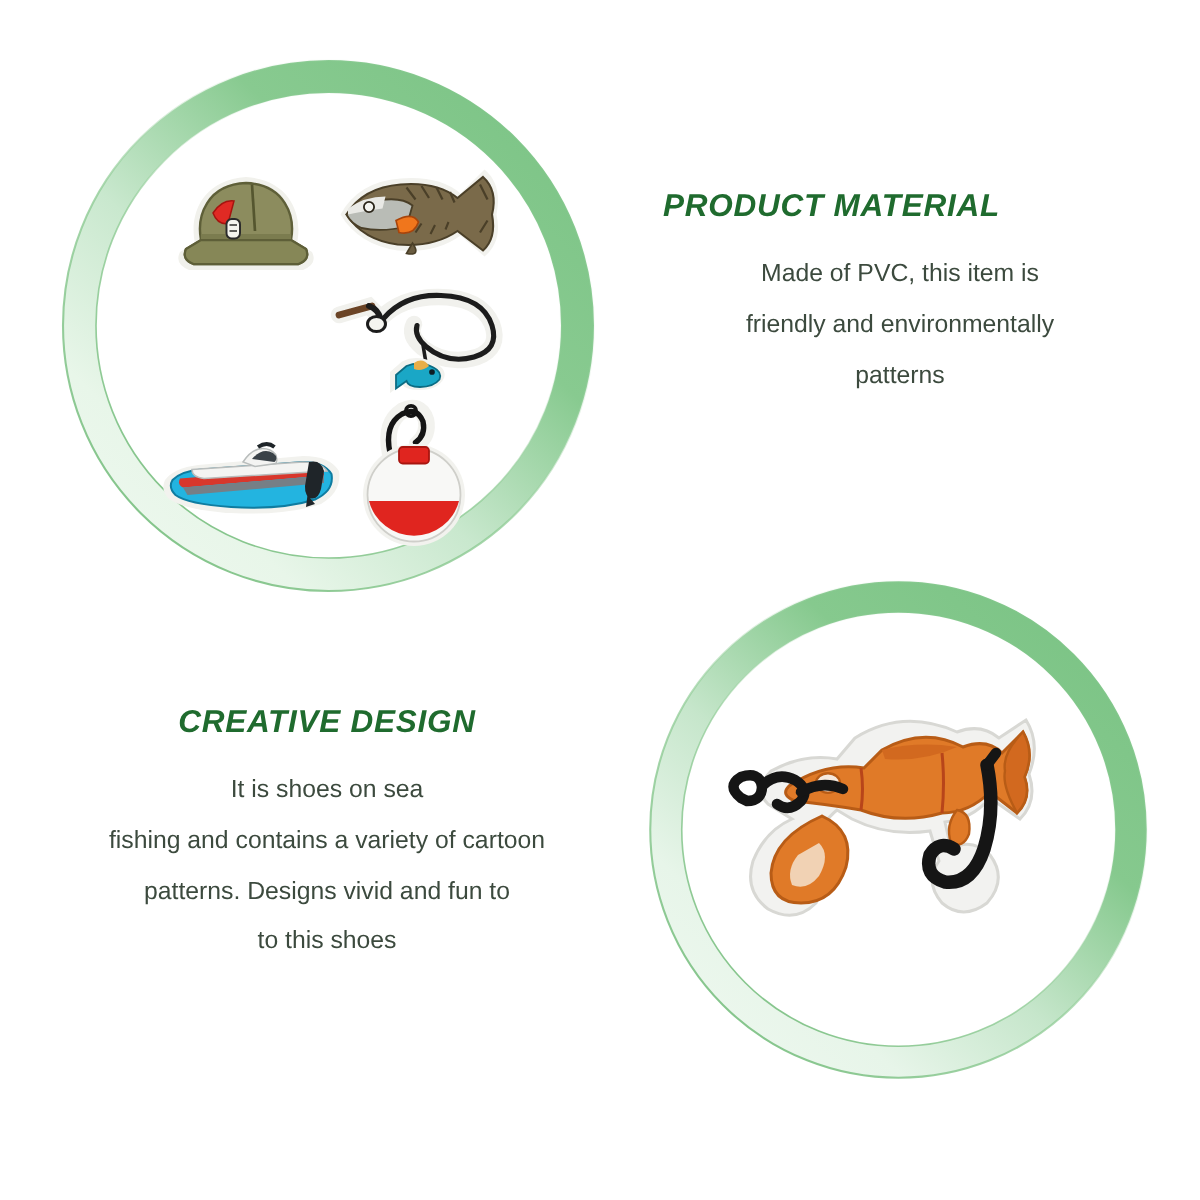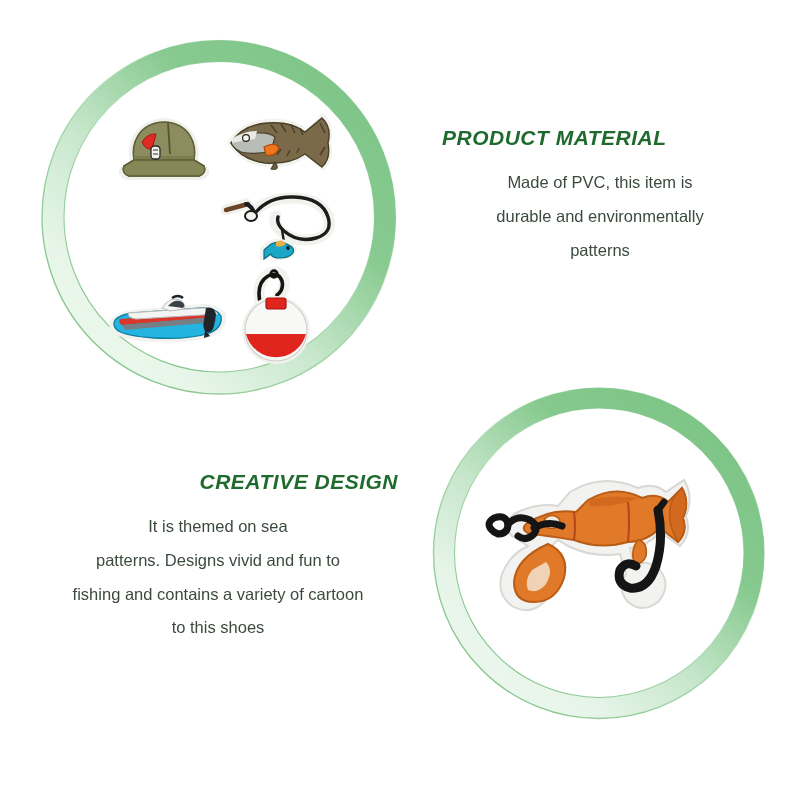--- a/index.html
+++ b/index.html
@@ -75,21 +75,21 @@
     width: 340px;
   }
   #text-material .block-heading { text-align: left; padding-left: 12px; }
   #text-material .block-body   { text-align: center; }
 
   #text-design {
     left: 38px;
     top: 470px;
     width: 360px;
   }
-  #text-design .block-heading { text-align: right; }
+  #text-design .block-heading { text-align: center; }
 </style>
 </head>
 <body>
 
 <div id="page">
 
   <div class="ring-wrap" id="circle-one">
     <svg width="358" height="358" viewBox="0 0 358 358">
       <defs>
         <linearGradient id="ringGrad1" x1="1" y1="0" x2="0.05" y2="1">
@@ -249,28 +249,28 @@
         <path d="M206 48 Q212 78 204 104 Q196 128 178 126 Q164 122 168 108 Q174 98 184 104" fill="none" stroke="#151515" stroke-width="9" stroke-linecap="round" stroke-linejoin="round"></path>
         <path d="M206 48 L212 40" fill="none" stroke="#151515" stroke-width="7" stroke-linecap="round"></path>
       </g>
     </svg>
   </div>
 
   <div class="text-block" id="text-material">
     <h2 class="block-heading">PRODUCT MATERIAL</h2>
     <p class="block-body">
       <span class="line">Made of PVC, this item is</span>
-      <span class="line">durable and environmentally</span>
+      <span class="line">friendly and environmentally</span>
       <span class="line">patterns</span>
     </p>
   </div>
 
   <div class="text-block" id="text-design">
     <h2 class="block-heading">CREATIVE DESIGN</h2>
     <p class="block-body">
-      <span class="line">It is themed on sea</span>
+      <span class="line">It is shoes on sea</span>
+      <span class="line">fishing and contains a variety of cartoon</span>
       <span class="line">patterns. Designs vivid and fun to</span>
-      <span class="line">fishing and contains a variety of cartoon</span>
       <span class="line">to this shoes</span>
     </p>
   </div>
 
 </div>
 
 </body></html>

